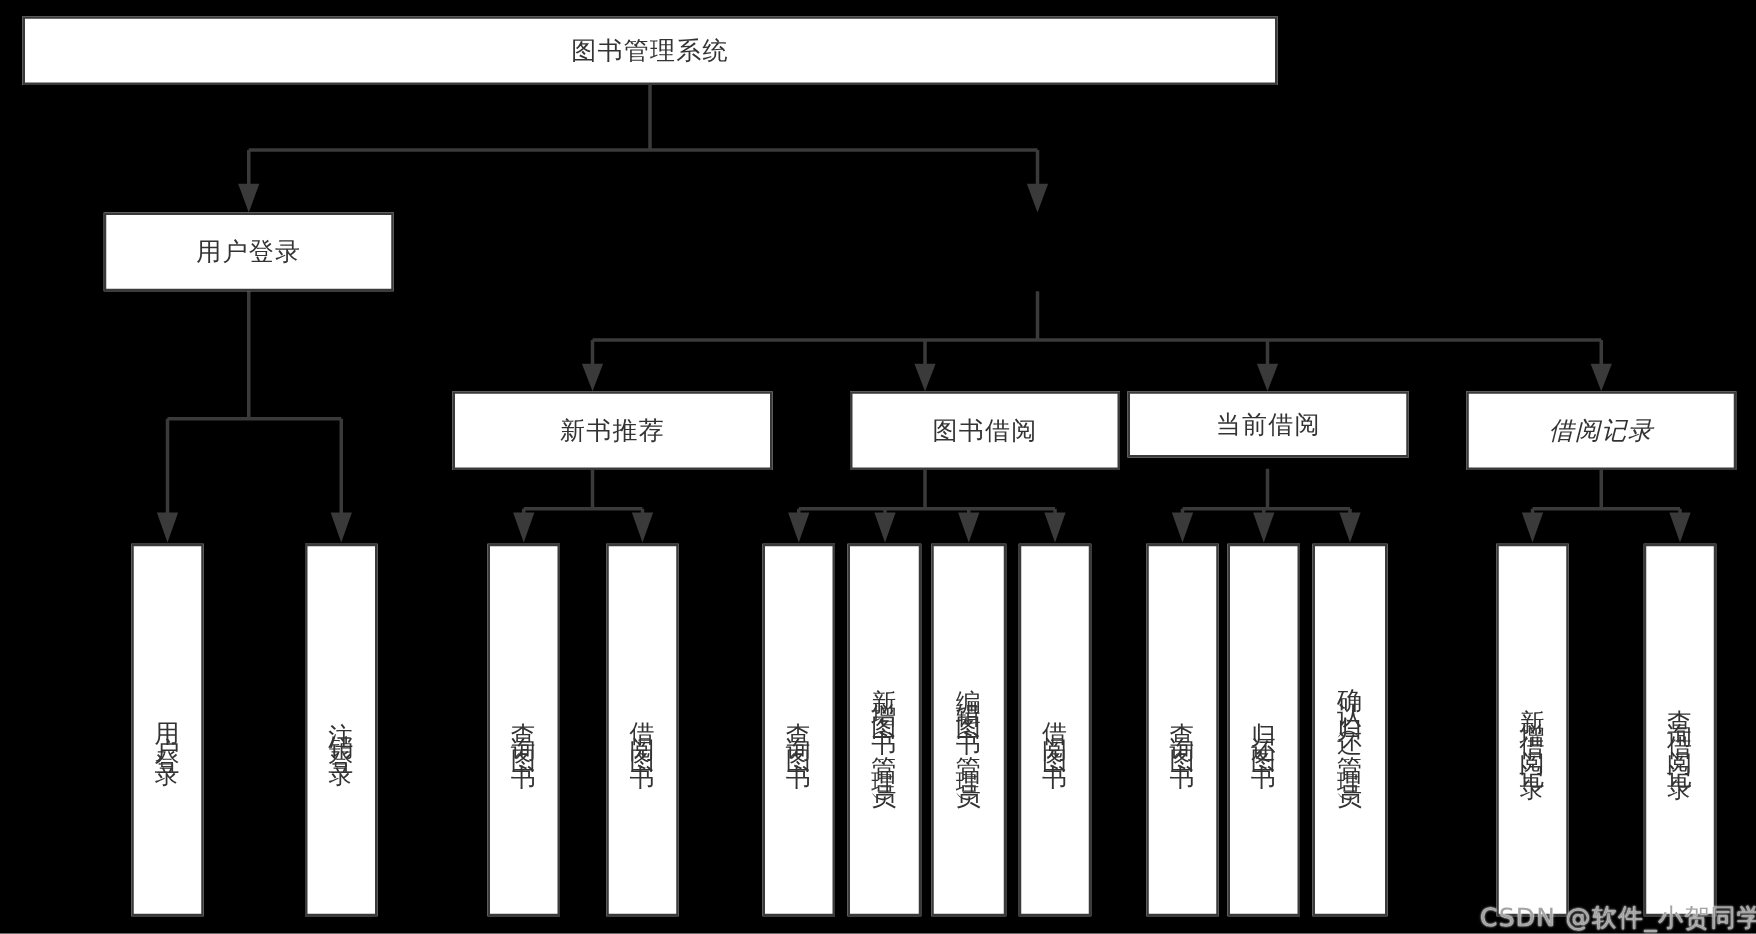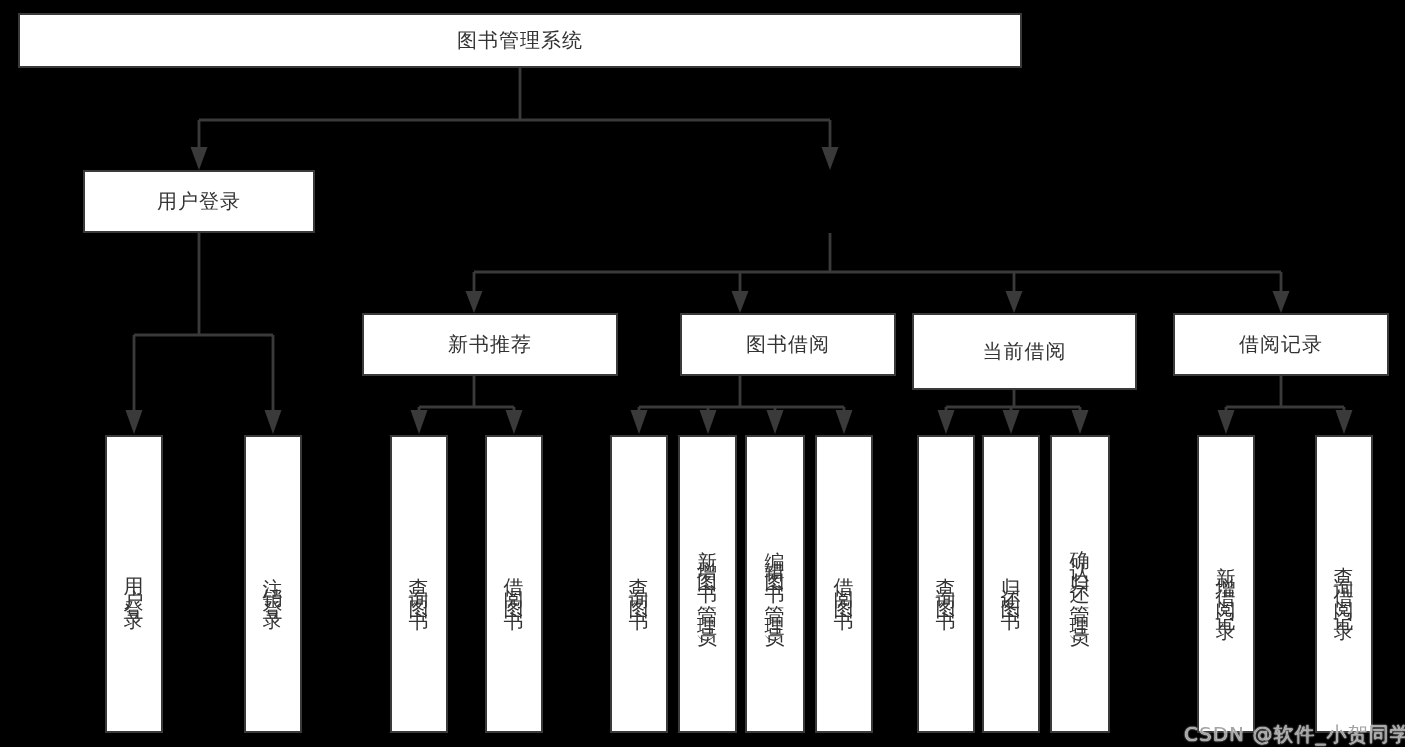--- a/index.html
+++ b/index.html
@@ -123,24 +123,24 @@
   <div class="node" style="left:83px; top:170px; width:232px; height:63px;">
     <span>用户登录</span>
   </div>
 
   <div class="node" style="left:362px; top:313px; width:256px; height:63px;">
     <span>新书推荐</span>
   </div>
   <div class="node" style="left:664px; top:313px; width:216px; height:63px;margin-left:16px;">
     <span>图书借阅</span>
   </div>
-  <div class="node" style="left:902px; top:313px; width:225px; height:77px;margin-left:10px;">
+  <div class="node" style="left:902px; top:313px; width:225px; height:53px;">
     <span>当前借阅</span>
   </div>
-  <div class="node" style="left:1173px; top:313px; width:216px; height:63px;">
+  <div class="node" style="left:1173px; top:313px; width:216px; height:63px;font-style:italic;">
     <span>借阅记录</span>
   </div>
 
   <div class="node leaf" style="left:105px; top:435px; width:58px; height:298px;">
     <span>用户登录</span>
   </div>
   <div class="node leaf" style="left:244px; top:435px; width:58px; height:298px;">
     <span>注销登录</span>
   </div>
 

